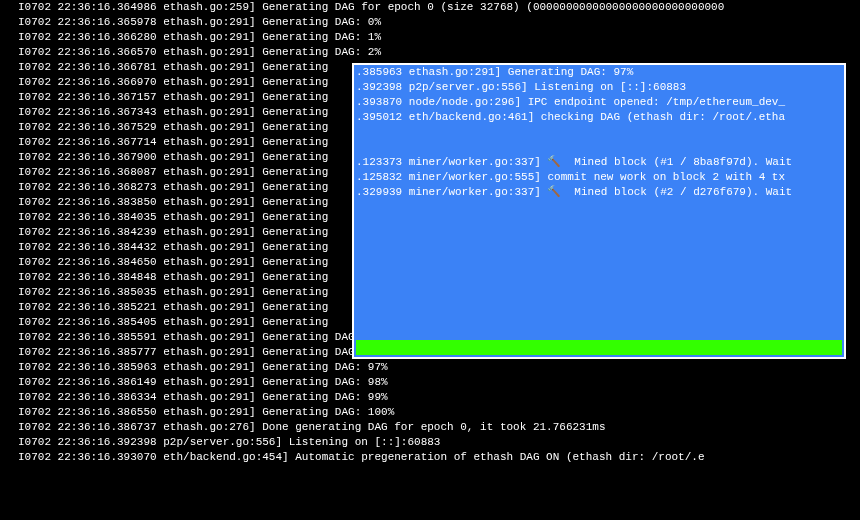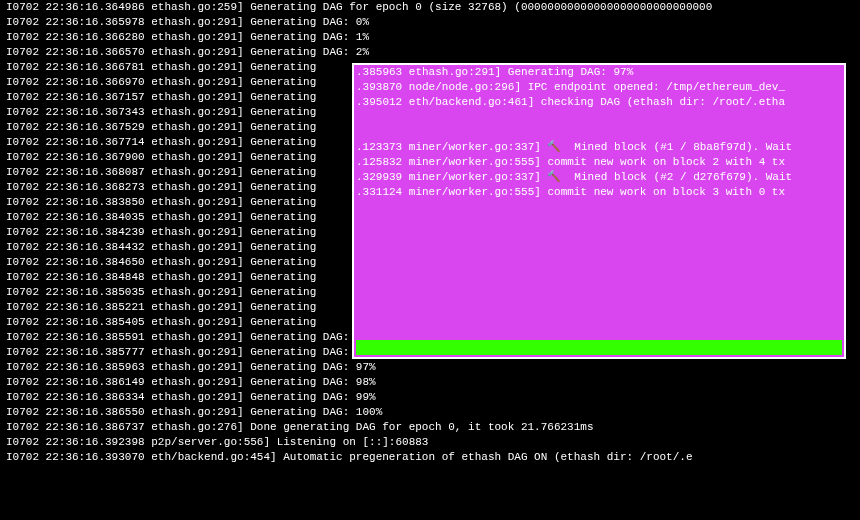--- a/index.html
+++ b/index.html
@@ -20,28 +20,29 @@
     left: 0;
     top: 0;
     width: 860px;
     height: 520px;
     padding: 0;
     white-space: pre;
   }
   .bg-term .line {
     display: block;
     padding-left: 6px;
+    margin-left: 12px;
   }
   .overlay {
     position: absolute;
     left: 352px;
     top: 63px;
     width: 494px;
     height: 296px;
-    background: #d946ef;
+    background: #3b82f6;
     border: 2px solid #fff;
     box-sizing: border-box;
     overflow: hidden;
   }
   .overlay .ov-line {
     display: block;
     white-space: pre;
     padding-left: 2px;
   }
   .status-bar {
@@ -57,26 +58,26 @@
   }
 </style>
 </head>
 <body>
 
 <div class="bg-term" id="bg-term"><div class="line">I0702 22:36:16.364986 ethash.go:259] Generating DAG for epoch 0 (size 32768) (00000000000000000000000000000</div><div class="line">I0702 22:36:16.365978 ethash.go:291] Generating DAG: 0%</div><div class="line">I0702 22:36:16.366280 ethash.go:291] Generating DAG: 1%</div><div class="line">I0702 22:36:16.366570 ethash.go:291] Generating DAG: 2%</div><div class="line">I0702 22:36:16.366781 ethash.go:291] Generating</div><div class="line">I0702 22:36:16.366970 ethash.go:291] Generating</div><div class="line">I0702 22:36:16.367157 ethash.go:291] Generating</div><div class="line">I0702 22:36:16.367343 ethash.go:291] Generating</div><div class="line">I0702 22:36:16.367529 ethash.go:291] Generating</div><div class="line">I0702 22:36:16.367714 ethash.go:291] Generating</div><div class="line">I0702 22:36:16.367900 ethash.go:291] Generating</div><div class="line">I0702 22:36:16.368087 ethash.go:291] Generating</div><div class="line">I0702 22:36:16.368273 ethash.go:291] Generating</div><div class="line">I0702 22:36:16.383850 ethash.go:291] Generating</div><div class="line">I0702 22:36:16.384035 ethash.go:291] Generating</div><div class="line">I0702 22:36:16.384239 ethash.go:291] Generating</div><div class="line">I0702 22:36:16.384432 ethash.go:291] Generating</div><div class="line">I0702 22:36:16.384650 ethash.go:291] Generating</div><div class="line">I0702 22:36:16.384848 ethash.go:291] Generating</div><div class="line">I0702 22:36:16.385035 ethash.go:291] Generating</div><div class="line">I0702 22:36:16.385221 ethash.go:291] Generating</div><div class="line">I0702 22:36:16.385405 ethash.go:291] Generating</div><div class="line">I0702 22:36:16.385591 ethash.go:291] Generating DAG: 95%</div><div class="line">I0702 22:36:16.385777 ethash.go:291] Generating DAG: 96%</div><div class="line">I0702 22:36:16.385963 ethash.go:291] Generating DAG: 97%</div><div class="line">I0702 22:36:16.386149 ethash.go:291] Generating DAG: 98%</div><div class="line">I0702 22:36:16.386334 ethash.go:291] Generating DAG: 99%</div><div class="line">I0702 22:36:16.386550 ethash.go:291] Generating DAG: 100%</div><div class="line">I0702 22:36:16.386737 ethash.go:276] Done generating DAG for epoch 0, it took 21.766231ms</div><div class="line">I0702 22:36:16.392398 p2p/server.go:556] Listening on [::]:60883</div><div class="line">I0702 22:36:16.393070 eth/backend.go:454] Automatic pregeneration of ethash DAG ON (ethash dir: /root/.e</div></div>
 
 <div class="overlay">
   <div id="overlay-lines">
       <div class="ov-line">.385963 ethash.go:291] Generating DAG: 97%</div>
+      <div class="ov-line">.392398 p2p/server.go:556] Listening on [::]:60883</div>
       <div class="ov-line">.393870 node/node.go:296] IPC endpoint opened: /tmp/ethereum_dev_</div>
       <div class="ov-line">.395012 eth/backend.go:461] checking DAG (ethash dir: /root/.etha</div>
       <div class="ov-line">&nbsp;</div>
       <div class="ov-line">&nbsp;</div>
       <div class="ov-line">.123373 miner/worker.go:337] 🔨  Mined block (#1 / 8ba8f97d). Wait</div>
       <div class="ov-line">.125832 miner/worker.go:555] commit new work on block 2 with 4 tx</div>
       <div class="ov-line">.329939 miner/worker.go:337] 🔨  Mined block (#2 / d276f679). Wait</div>
-      <div class="ov-line">.331124 miner/worker.go:555] commit new work on block 3 with 0 tx</div>
       <div class="ov-line">&nbsp;</div>
     </div>
   <div class="status-bar">
     <span>leafle- 3:zsh  4:exit</span>
   </div>
 </div>
 
 </body></html>

